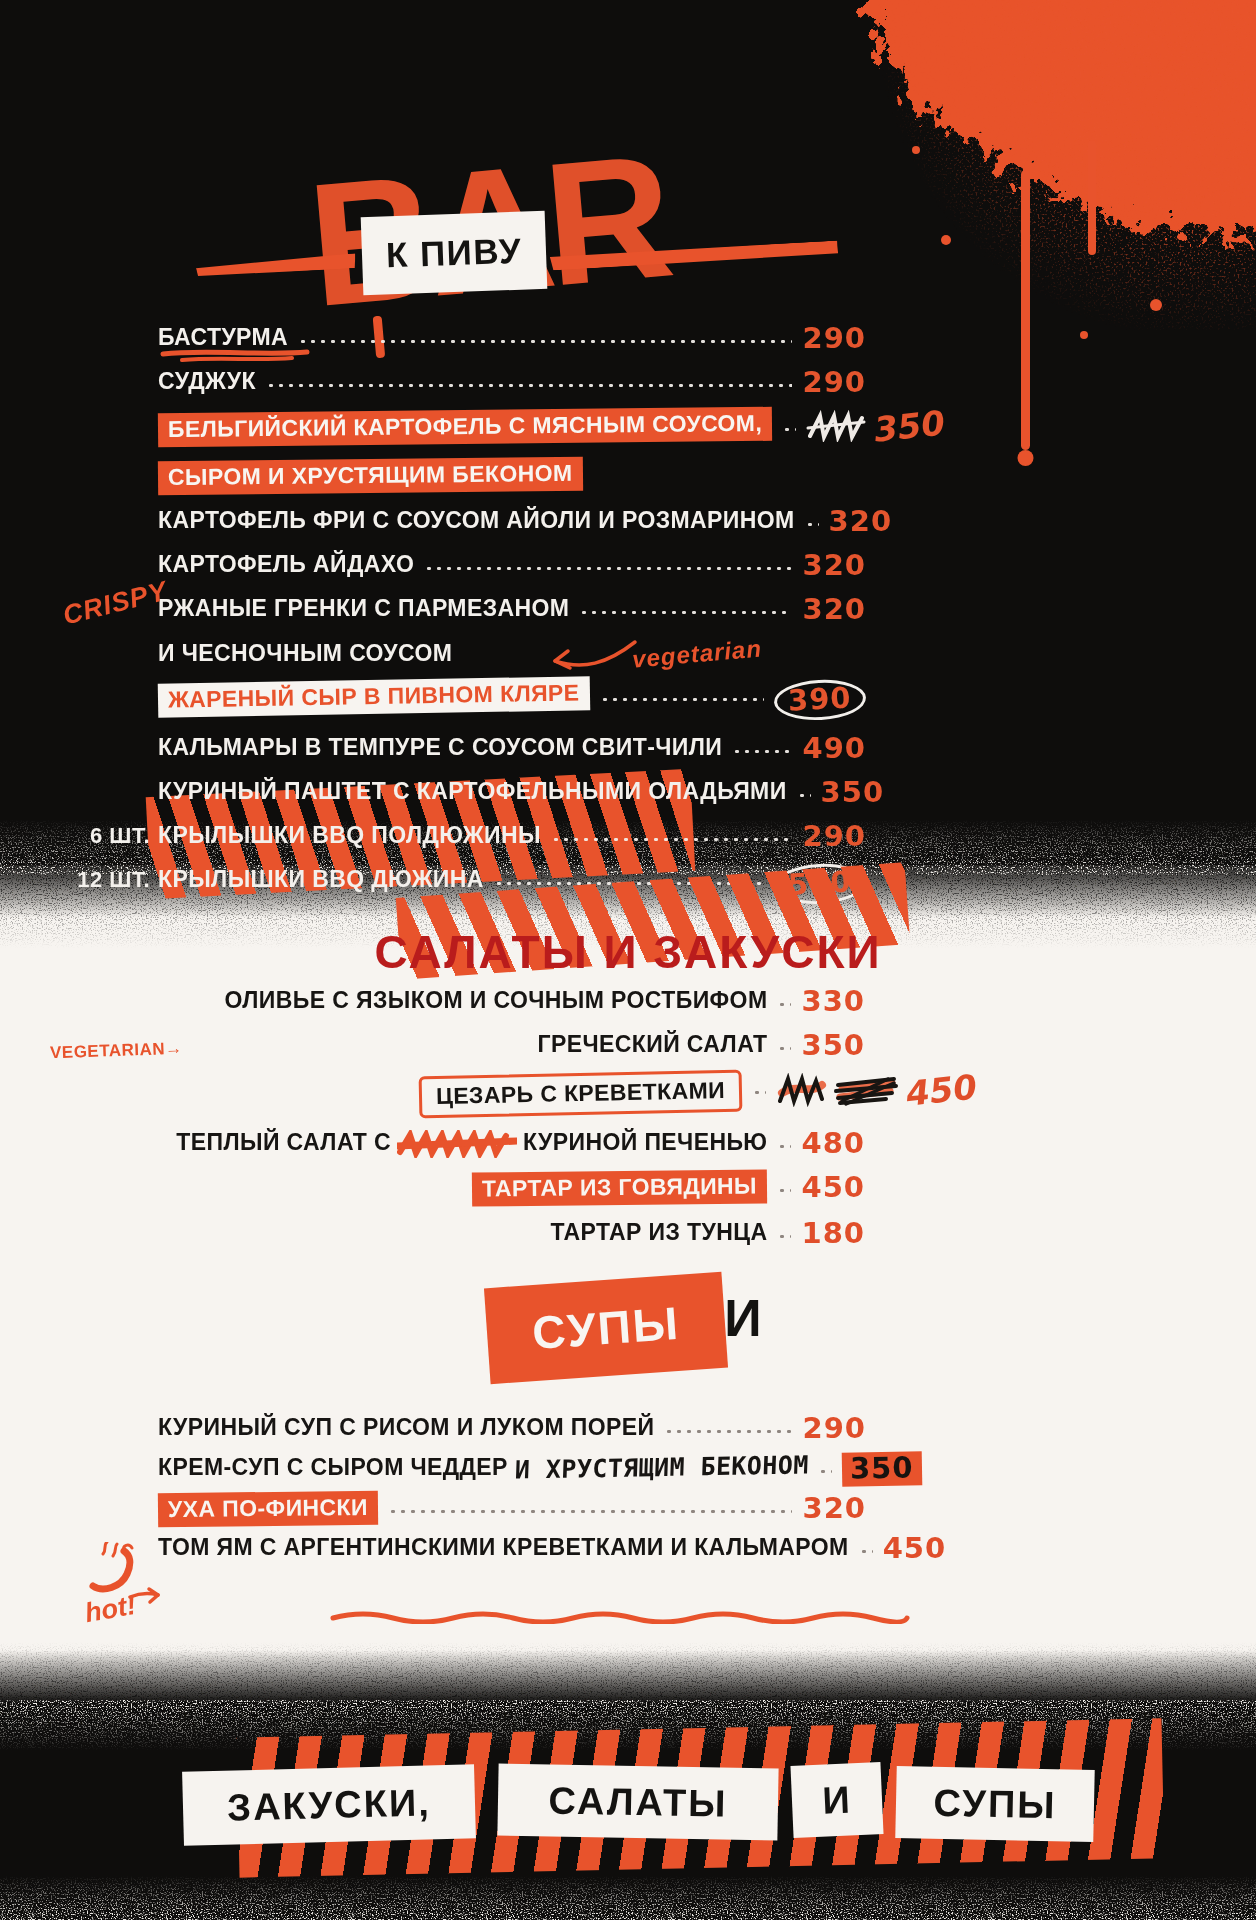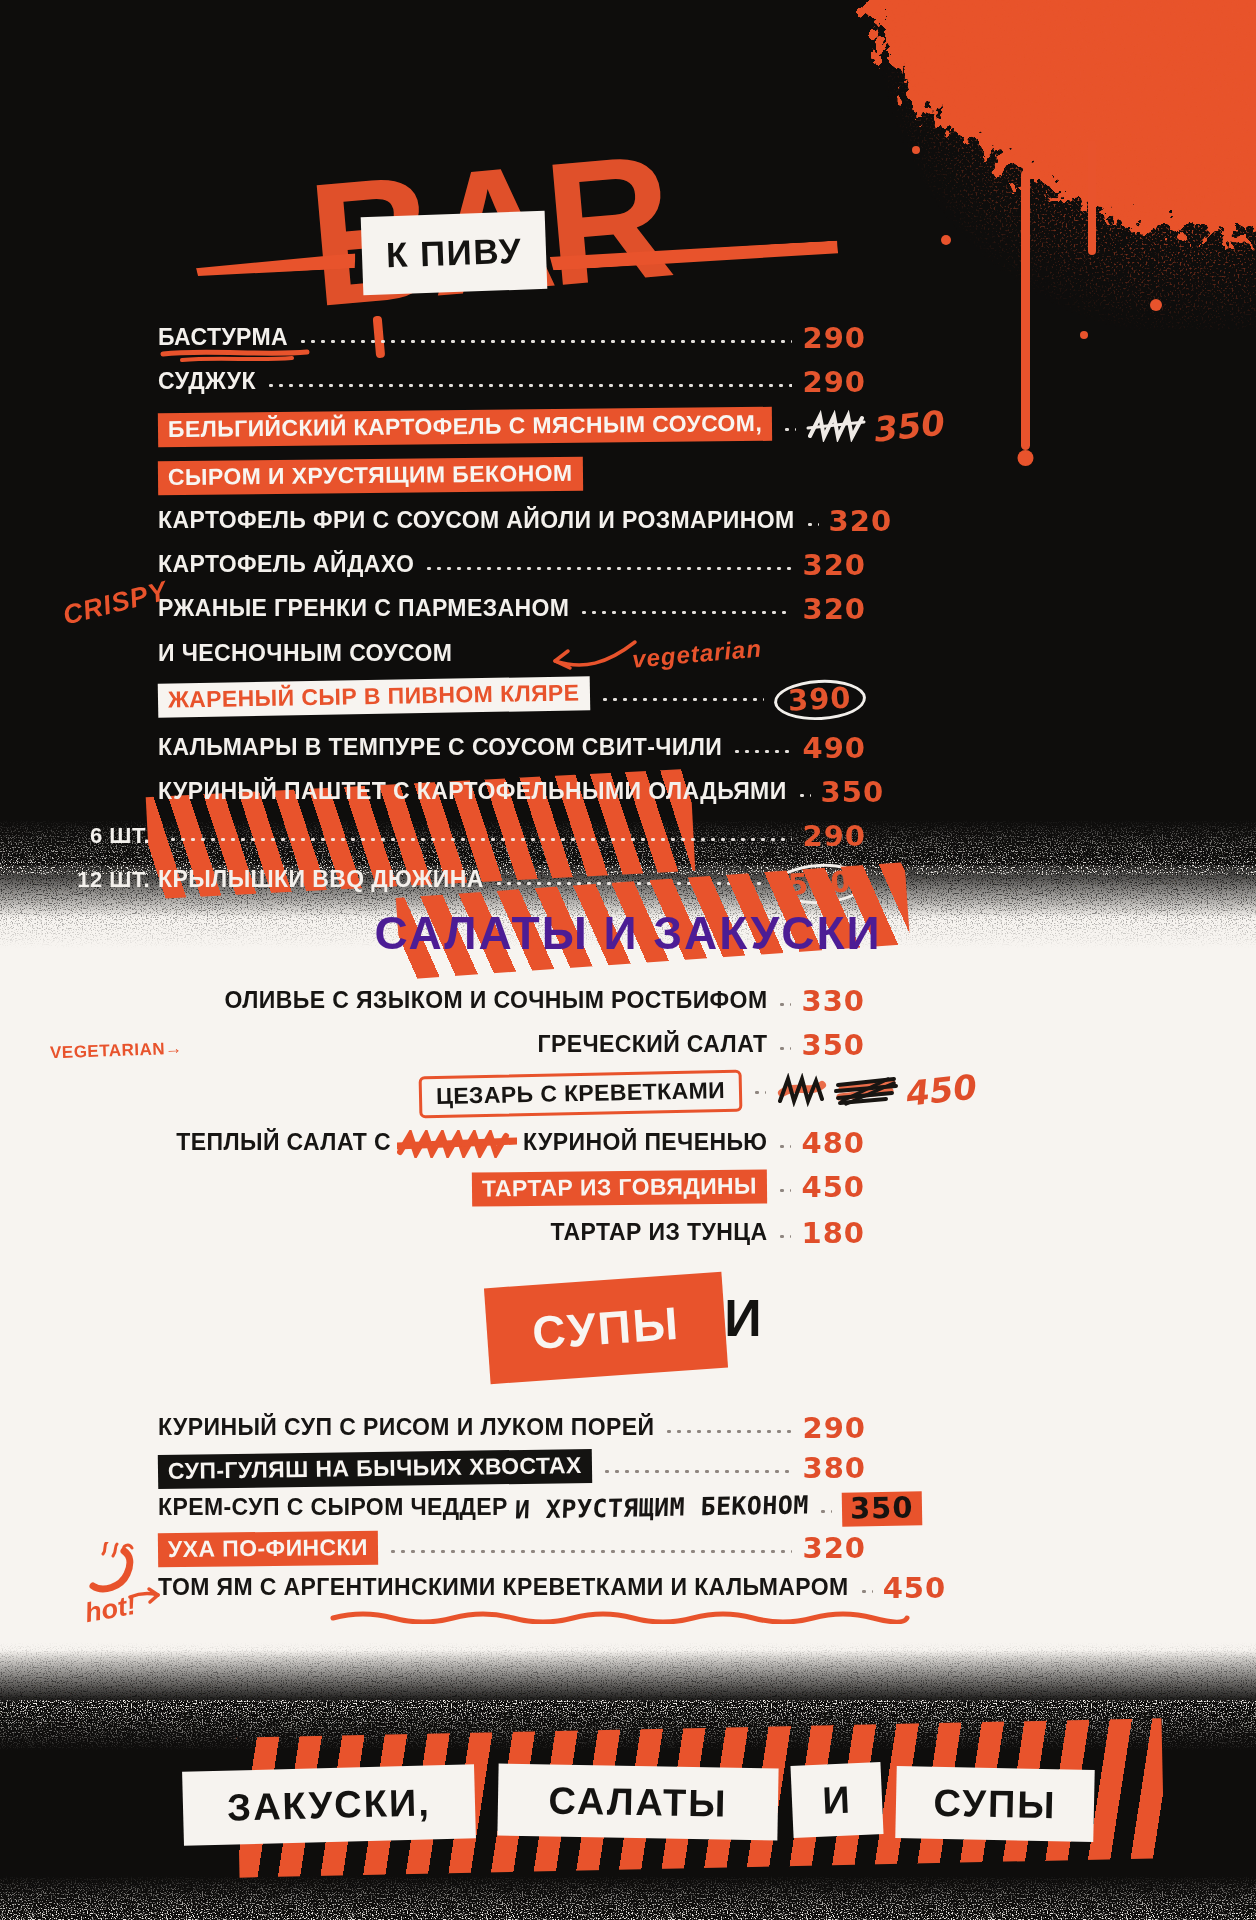--- a/index.html
+++ b/index.html
@@ -68,22 +68,22 @@
   .hand{font-size:34px;font-style:italic;transform:rotate(-6deg);letter-spacing:0;}
   .marker{font-family:"DejaVu Sans Mono",monospace;font-size:25px;font-weight:700;
           display:inline-block;transform:skewX(-3deg) rotate(-1deg);vertical-align:-1px;}
   .price-hl{background:#e8532c;color:#171310;padding:0 8px 2px;display:inline-block;
             transform:rotate(-1deg);}
   .nmwrap{position:relative;display:inline-block;}
   .scrib-underline{position:absolute;left:2px;top:27px;}
   .wordscrib{vertical-align:middle;margin:0 6px;}
 
   
-  .h-salads{position:absolute;left:0;top:906px;width:100%;text-align:center;font-size:46px;
-            font-weight:900;letter-spacing:2px;color:#4c1d95;}
+  .h-salads{position:absolute;left:0;top:925px;width:100%;text-align:center;font-size:46px;
+            font-weight:900;letter-spacing:2px;color:#b91c1c;}
   .h-soups{position:absolute;left:0;top:1288px;width:100%;height:110px;text-align:center;}
   .h-soups .behind{font-size:52px;font-weight:900;letter-spacing:5px;color:#141311;}
   .supbox{position:absolute;left:487px;top:-8px;width:238px;height:96px;background:#e8532c;
           transform:rotate(-4deg);display:flex;align-items:center;justify-content:center;}
   .supbox span{font-size:46px;font-weight:900;color:#f8f5f1;letter-spacing:2px;}
 
   
   .scrib{position:absolute;}
   .scrib1{left:148px;top:783px;width:545px;height:102px;transform:rotate(-3deg);
           background:repeating-linear-gradient(75deg,transparent 0 14px,#e8532c 14px 34px);}
@@ -257,20 +257,21 @@
       <span class="dots"></span>
       <span class="price">490</span>
     </div>
     <div class="row">
       <span class="nm">КУРИНЫЙ ПАШТЕТ С КАРТОФЕЛЬНЫМИ ОЛАДЬЯМИ</span>
       <span class="dots"></span>
       <span class="price">350</span>
     </div>
     <div class="row">
       <span class="prefix">6 ШТ.</span>
+      <span class="nm">КРЫЛЫШКИ BBQ ПОЛДЮЖИНЫ</span>
       <span class="dots"></span>
       <span class="price">290</span>
     </div>
     <div class="row">
       <span class="prefix">12 ШТ.</span>
       <span class="nm">КРЫЛЫШКИ BBQ ДЮЖИНА</span>
       <span class="dots"></span>
       <span class="price">
         <span class="circ">550</span>
       </span>
@@ -347,27 +348,20 @@
   </div>
 
   <div class="list list-soups">
     <div class="row">
       <span class="nm">КУРИНЫЙ СУП С РИСОМ И ЛУКОМ ПОРЕЙ</span>
       <span class="dots"></span>
       <span class="price">290</span>
     </div>
     <div class="row">
       <span class="nm">
-        <span class="hl hl-black">СУП-ГУЛЯШ НА БЫЧЬИХ ХВОСТАХ</span>
-      </span>
-      <span class="dots"></span>
-      <span class="price">380</span>
-    </div>
-    <div class="row">
-      <span class="nm">
         <span>КРЕМ-СУП С СЫРОМ ЧЕДДЕР</span>
         <span class="marker">И ХРУСТЯЩИМ БЕКОНОМ</span>
       </span>
       <span class="dots"></span>
       <span class="price">
         <span class="price-hl">350</span>
       </span>
     </div>
     <div class="row">
       <span class="nm">

